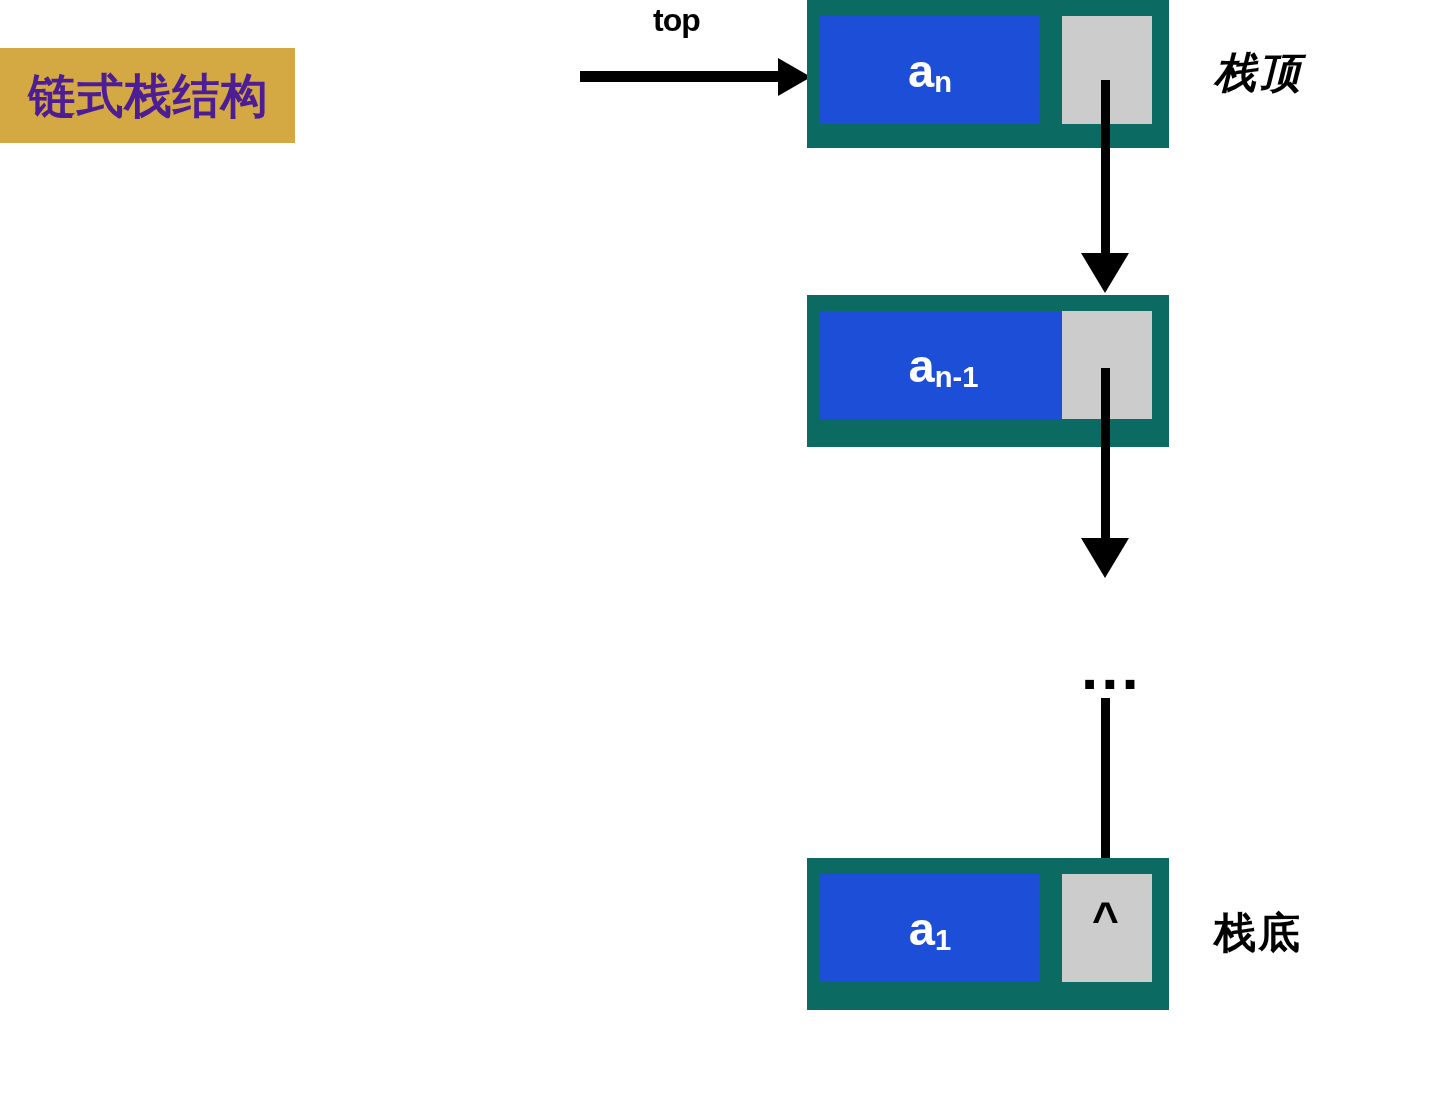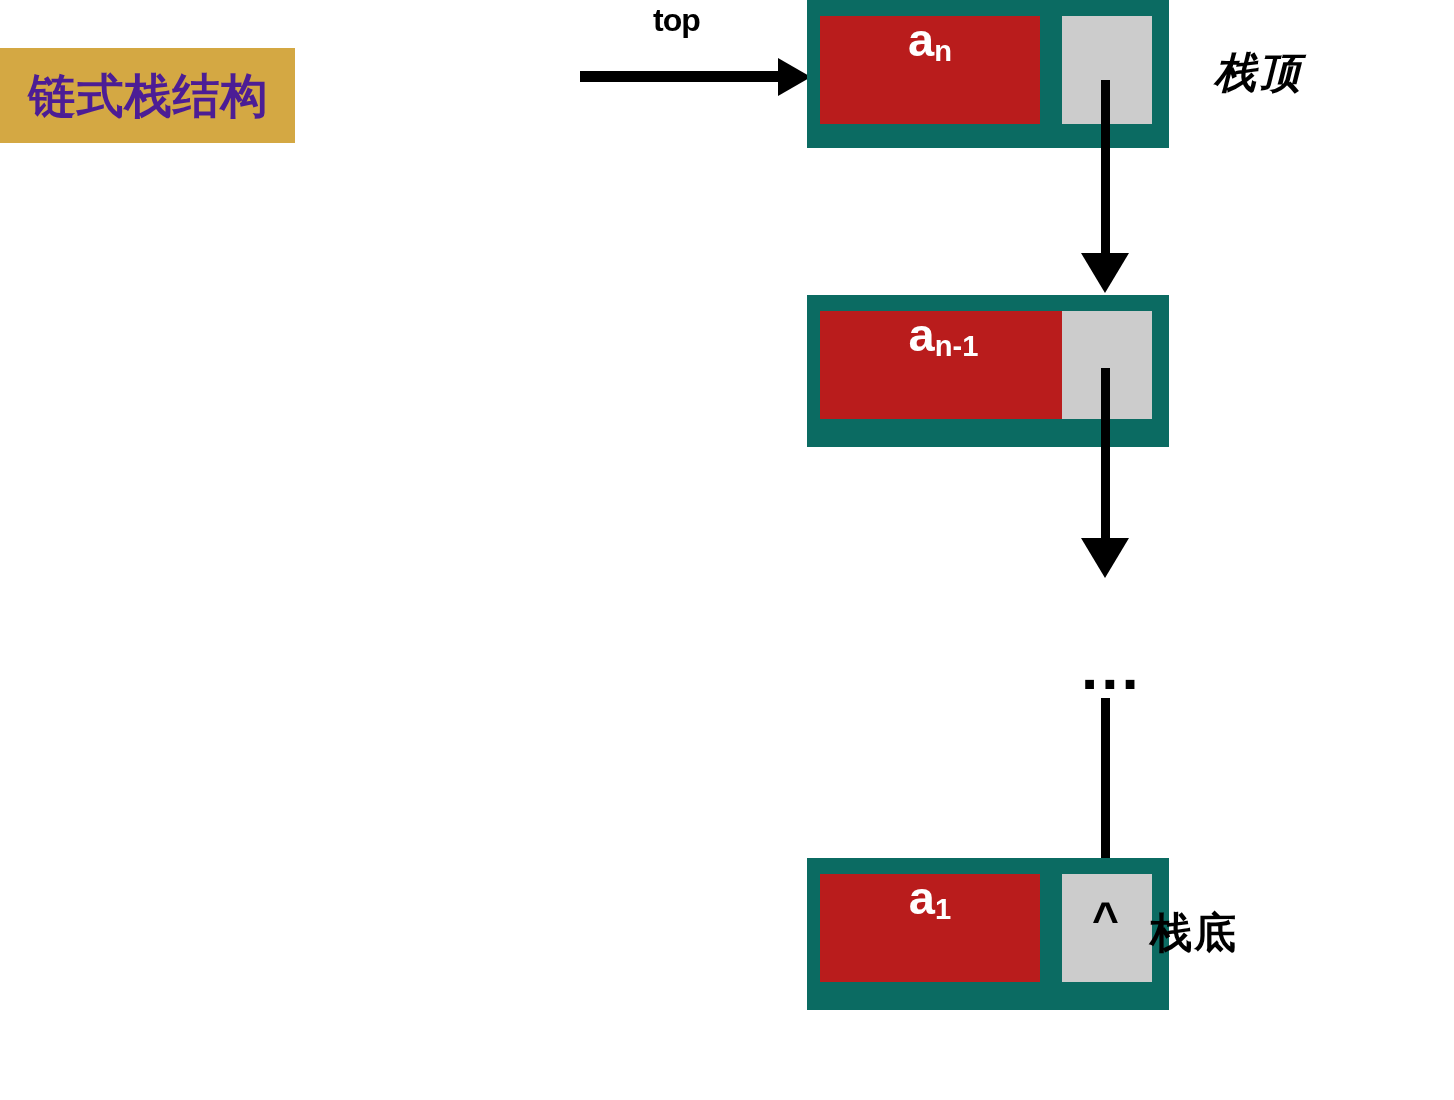--- a/index.html
+++ b/index.html
@@ -45,22 +45,23 @@
   
   .node {
     position: absolute;
     box-sizing: border-box;
     background: #0B6B62;
     display: flex;
     align-items: center;
   }
   .node .data-cell {
     position: absolute;
-    background: #b91c1c;
+    background: #1d4ed8;
     display: flex;
+    align-items: center;
     justify-content: center;
   }
   .node .data-label {
     color: #ffffff;
     font-size: 47px;
     font-weight: bold;
     line-height: 1;
     white-space: nowrap;
   }
   .node .data-label sub {
@@ -176,15 +177,15 @@
   <div class="v-arrow-head" style="left:1081px; top:875px;"></div>
 
   <div class="node" style="left:807px; top:858px; width:362px; height:152px;">
     <div class="data-cell" style="left:13px; top:16px; width:220px; height:108px;">
       <span class="data-label">a<sub>1</sub></span>
     </div>
     <div class="ptr-cell" style="left:255px; top:16px; width:90px; height:108px;"></div>
     <span class="null-mark" style="left:285px; top:38px;">^</span>
   </div>
 
-  <div class="label-text label-cn" style="left:1150px; top:912px;">栈底</div>
+  <div class="label-text label-cn" style="left:1214px; top:912px;">栈底</div>
 
 </div>
 
 </body></html>

